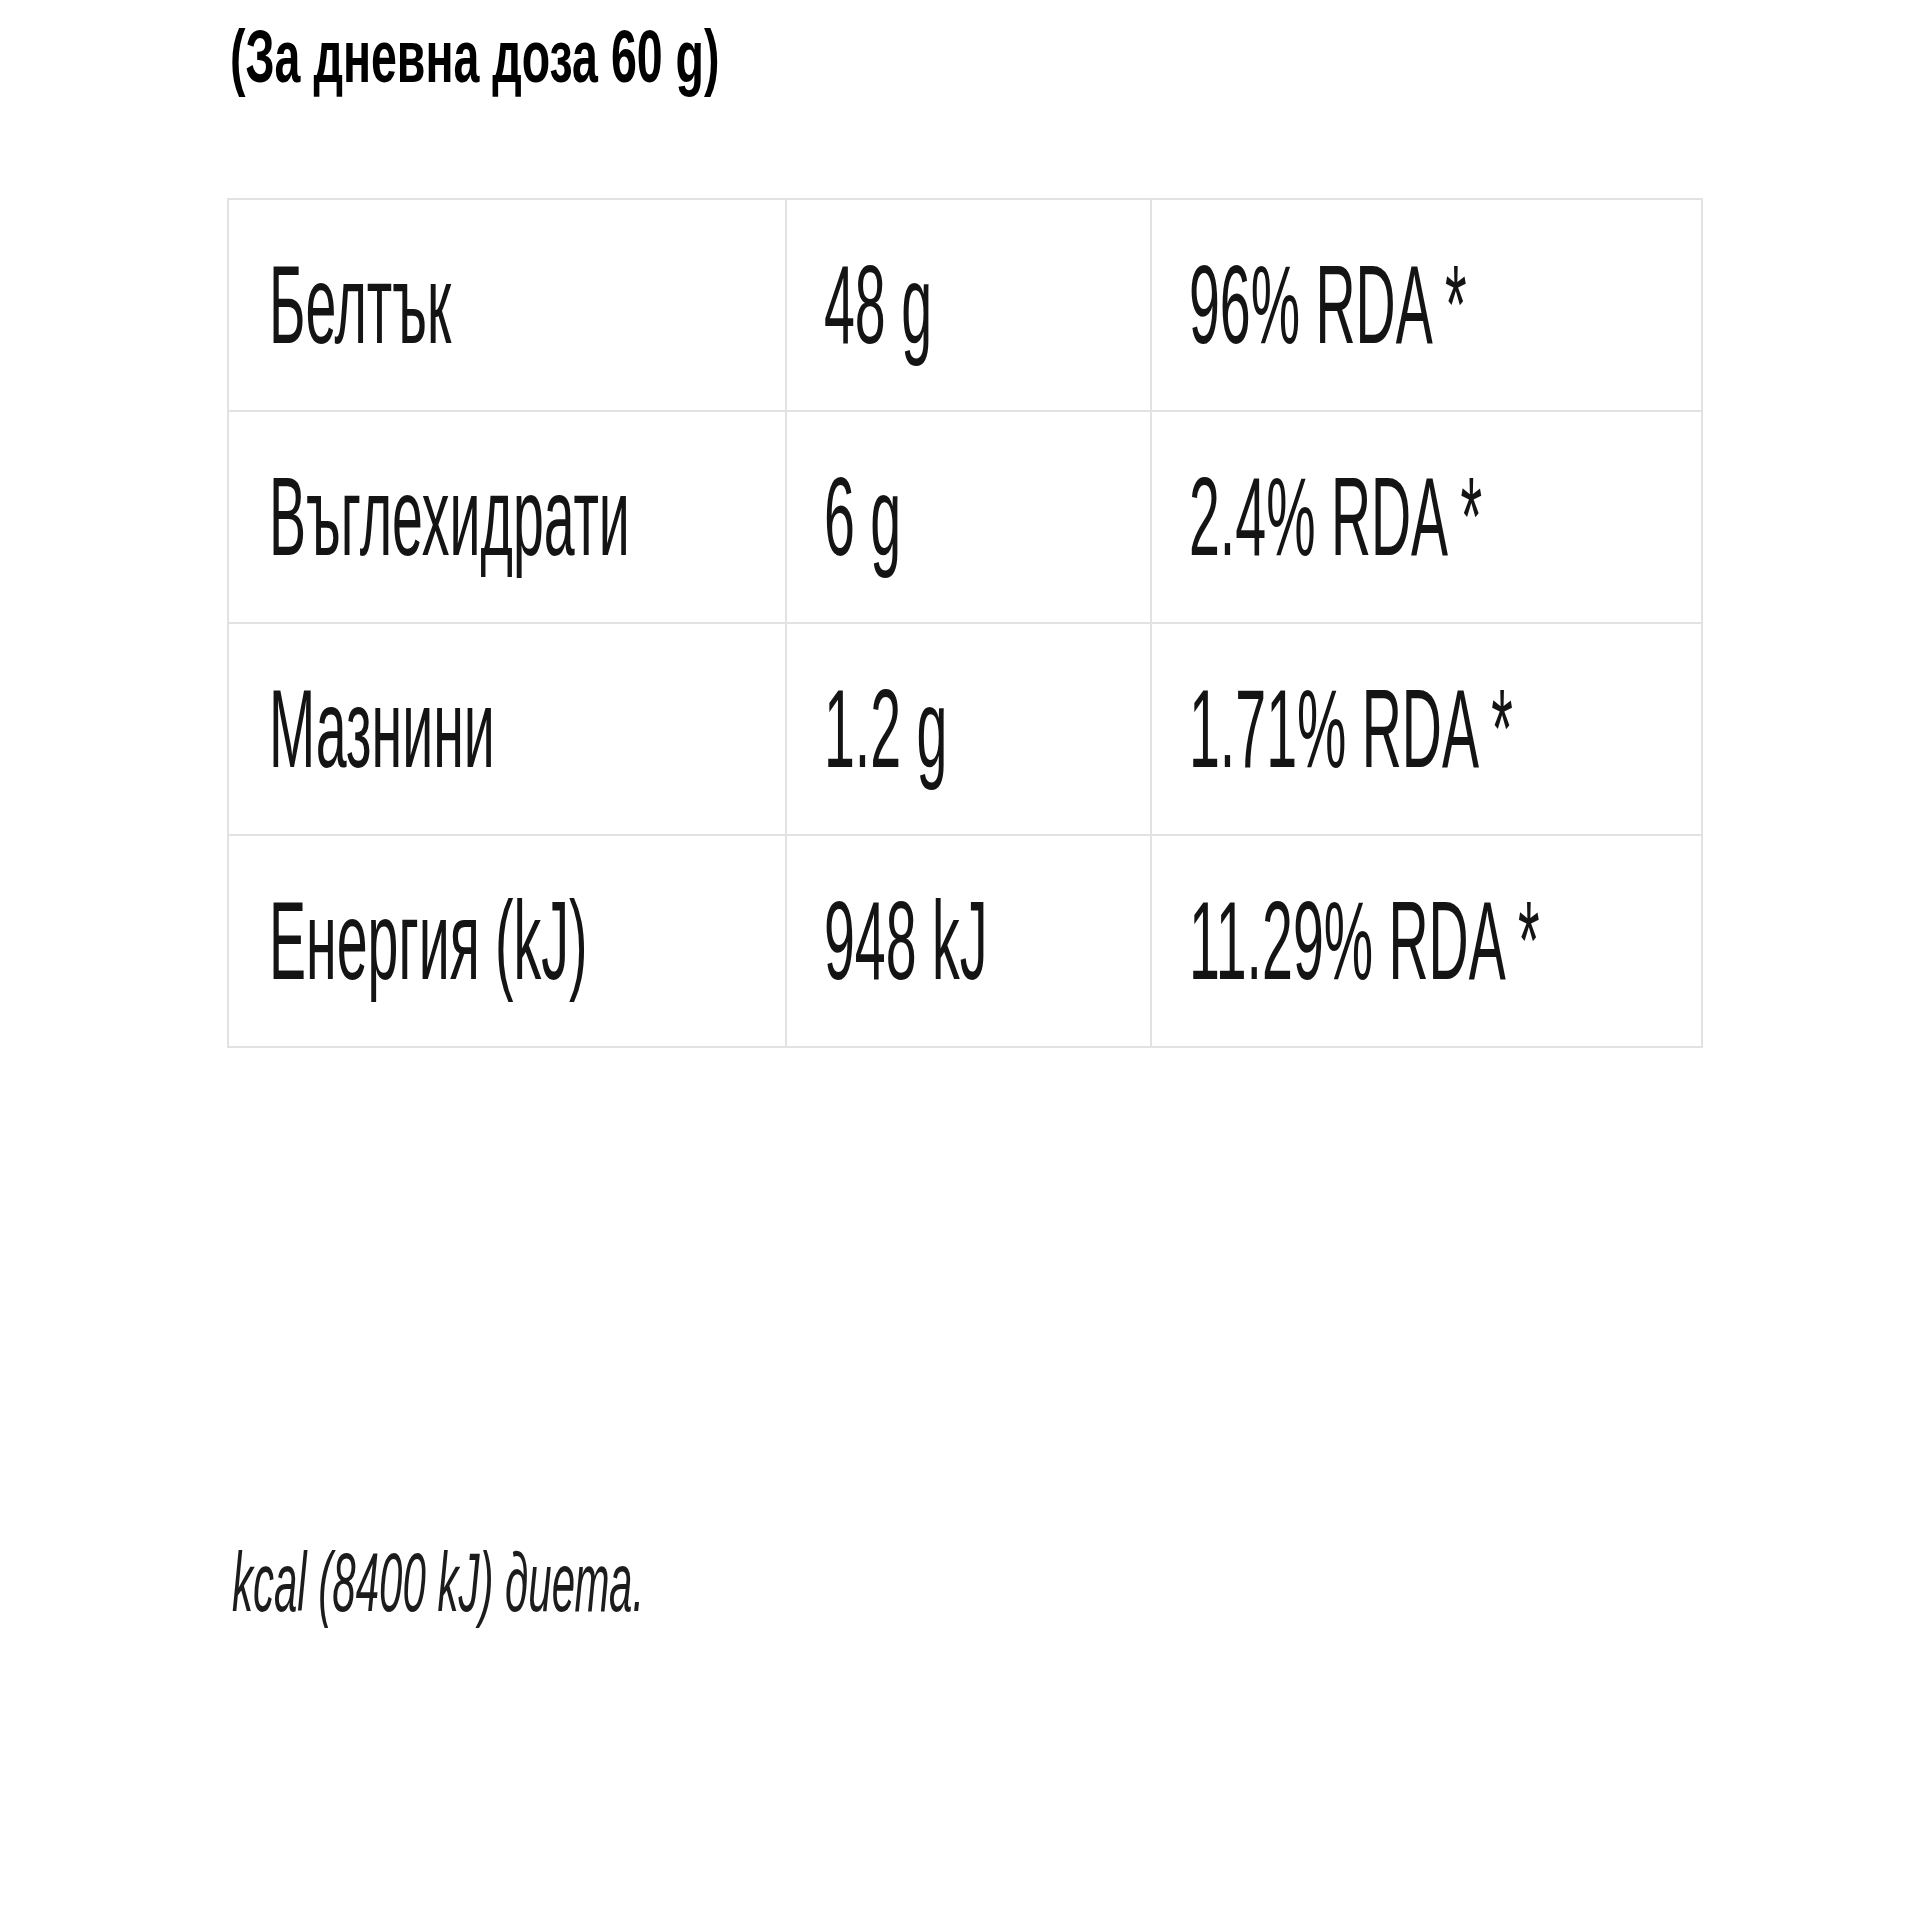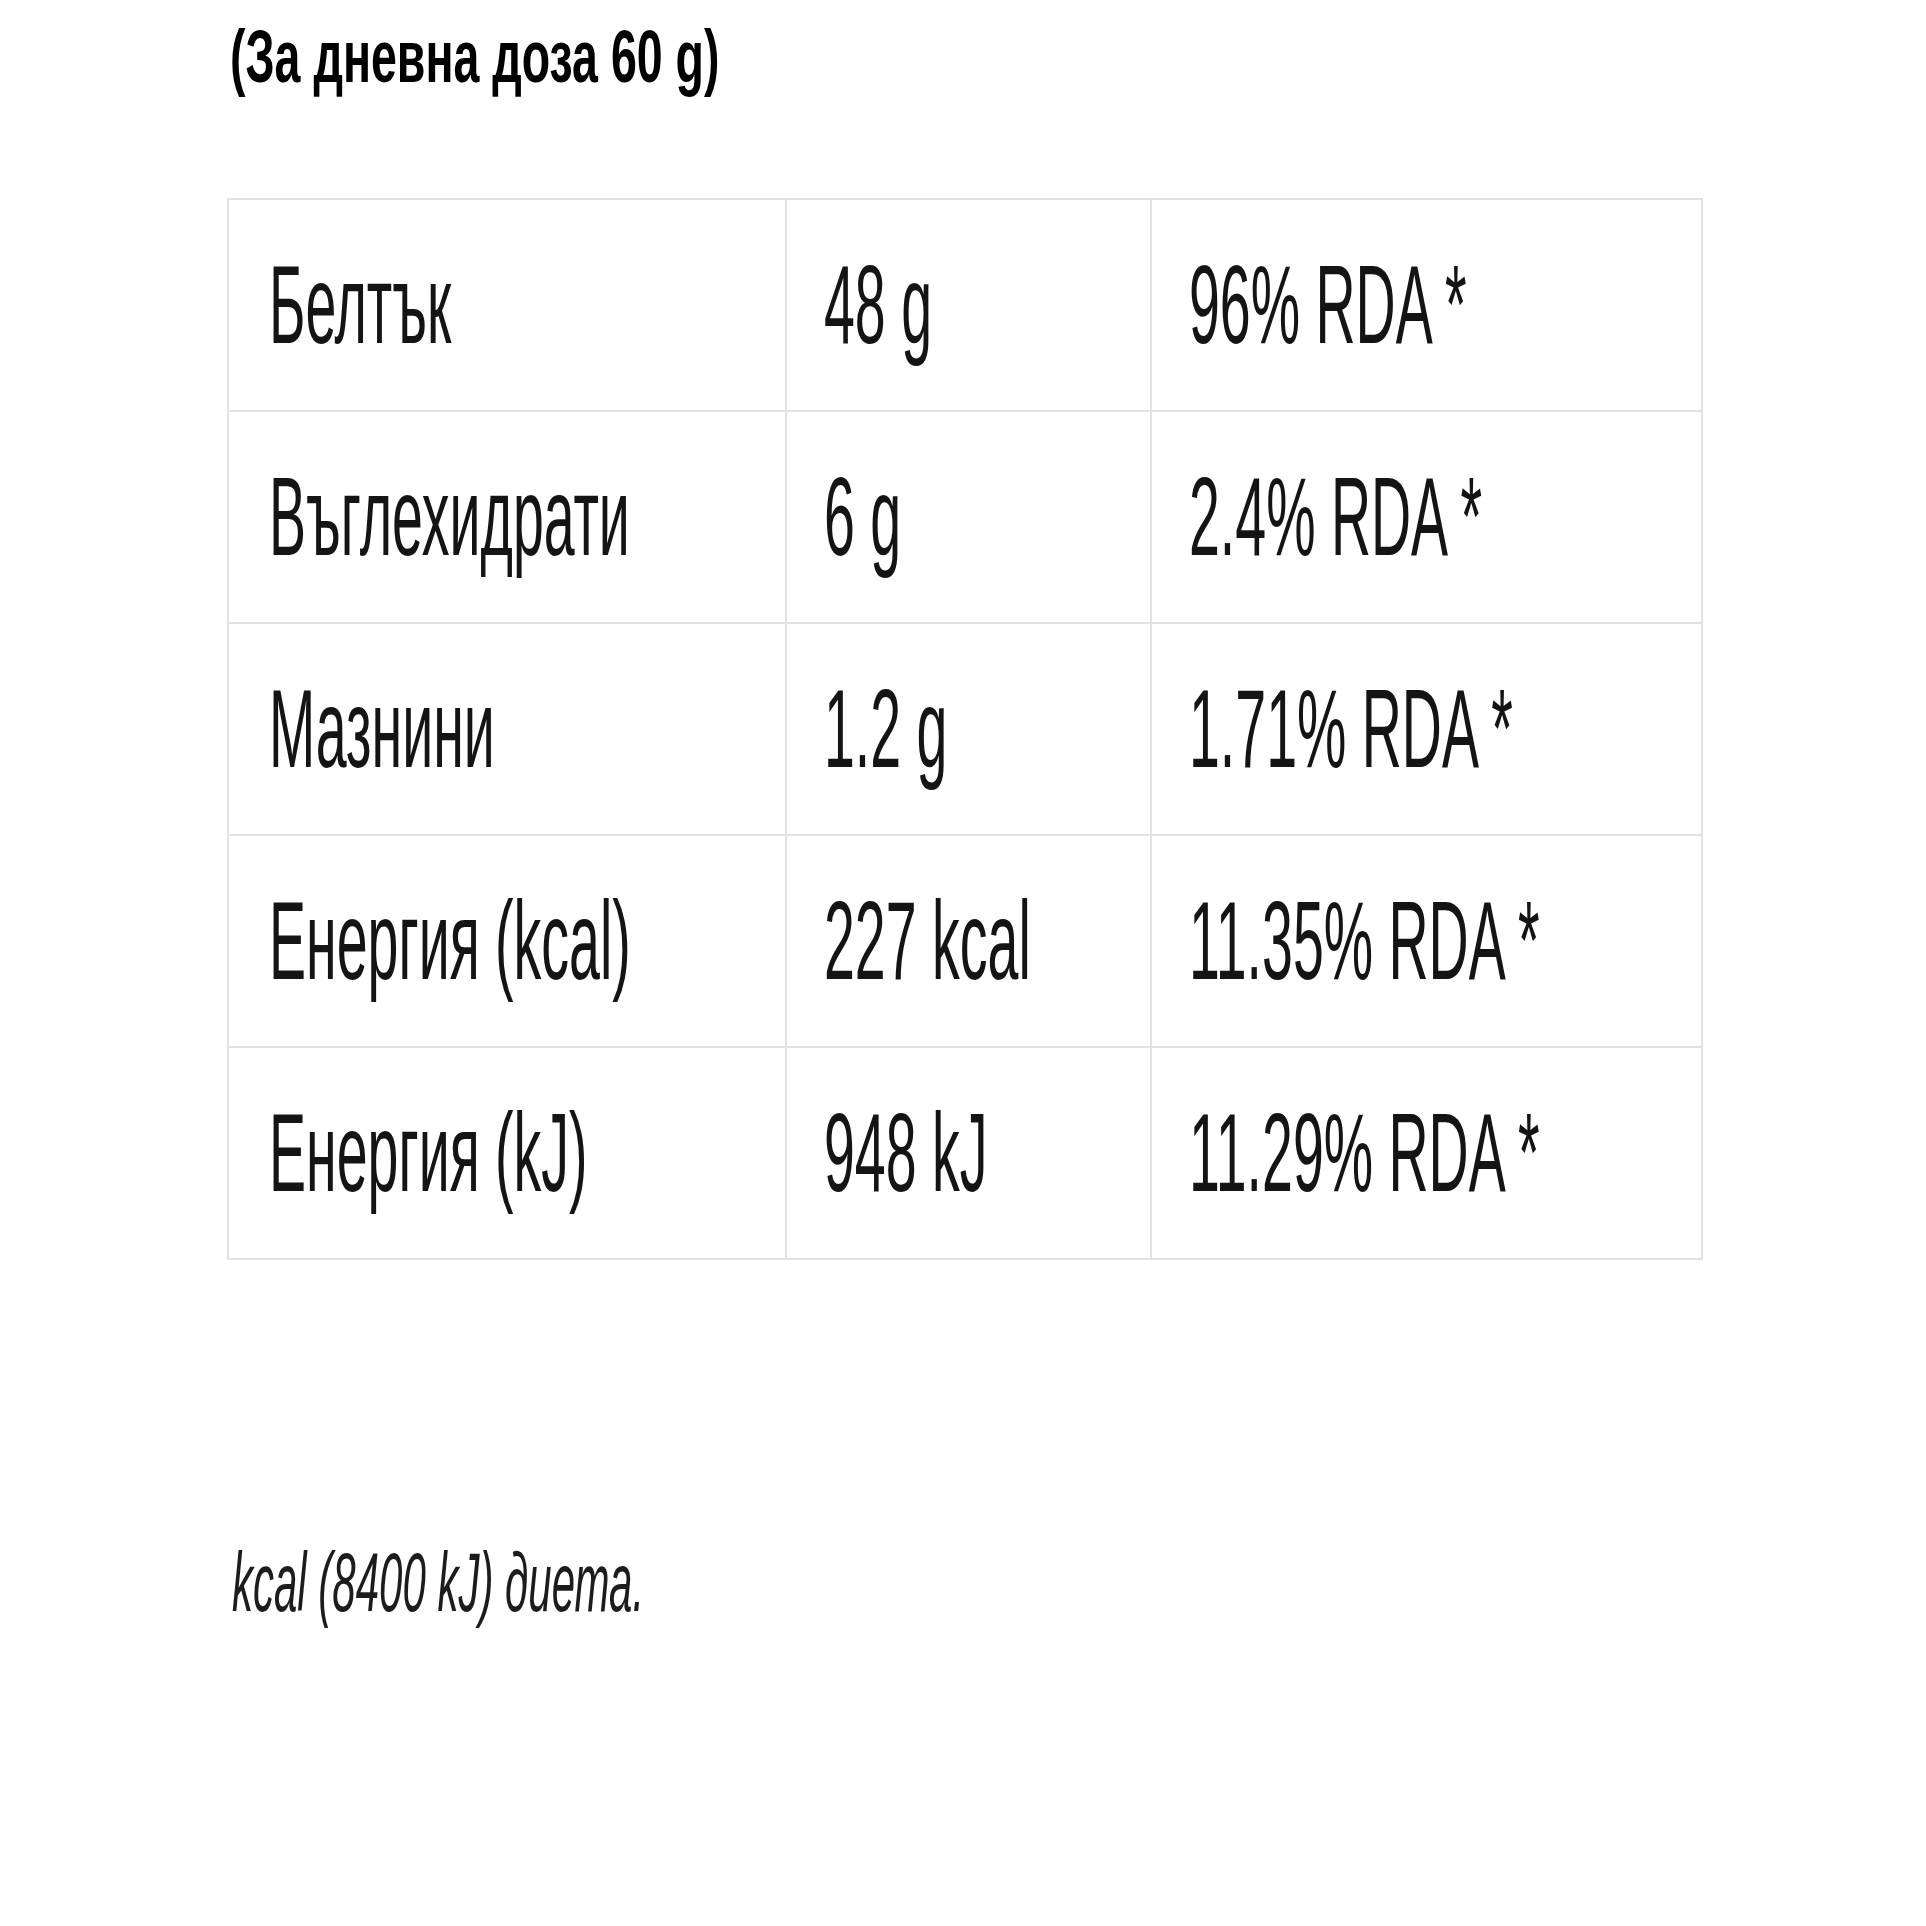--- a/index.html
+++ b/index.html
@@ -104,25 +104,20 @@
       <td class="col-name"><span class="cond">Въглехидрати</span></td>
       <td class="col-amount"><span class="cond">6 g</span></td>
       <td class="col-rda"><span class="cond">2.4% RDA *</span></td>
     </tr>
     <tr>
       <td class="col-name"><span class="cond">Мазнини</span></td>
       <td class="col-amount"><span class="cond">1.2 g</span></td>
       <td class="col-rda"><span class="cond">1.71% RDA *</span></td>
     </tr>
     <tr>
-      <td class="col-name"><span class="cond">Енергия (kcal)</span></td>
-      <td class="col-amount"><span class="cond">227 kcal</span></td>
-      <td class="col-rda"><span class="cond">11.35% RDA *</span></td>
-    </tr>
-    <tr>
       <td class="col-name"><span class="cond">Енергия (kJ)</span></td>
       <td class="col-amount"><span class="cond">948 kJ</span></td>
       <td class="col-rda"><span class="cond">11.29% RDA *</span></td>
     </tr>
   </tbody>
 </table>
 
 <div class="footnote">
   <div class="footnote-line"><span class="cond">kcal (8400 kJ) диета.</span></div>
 </div>

